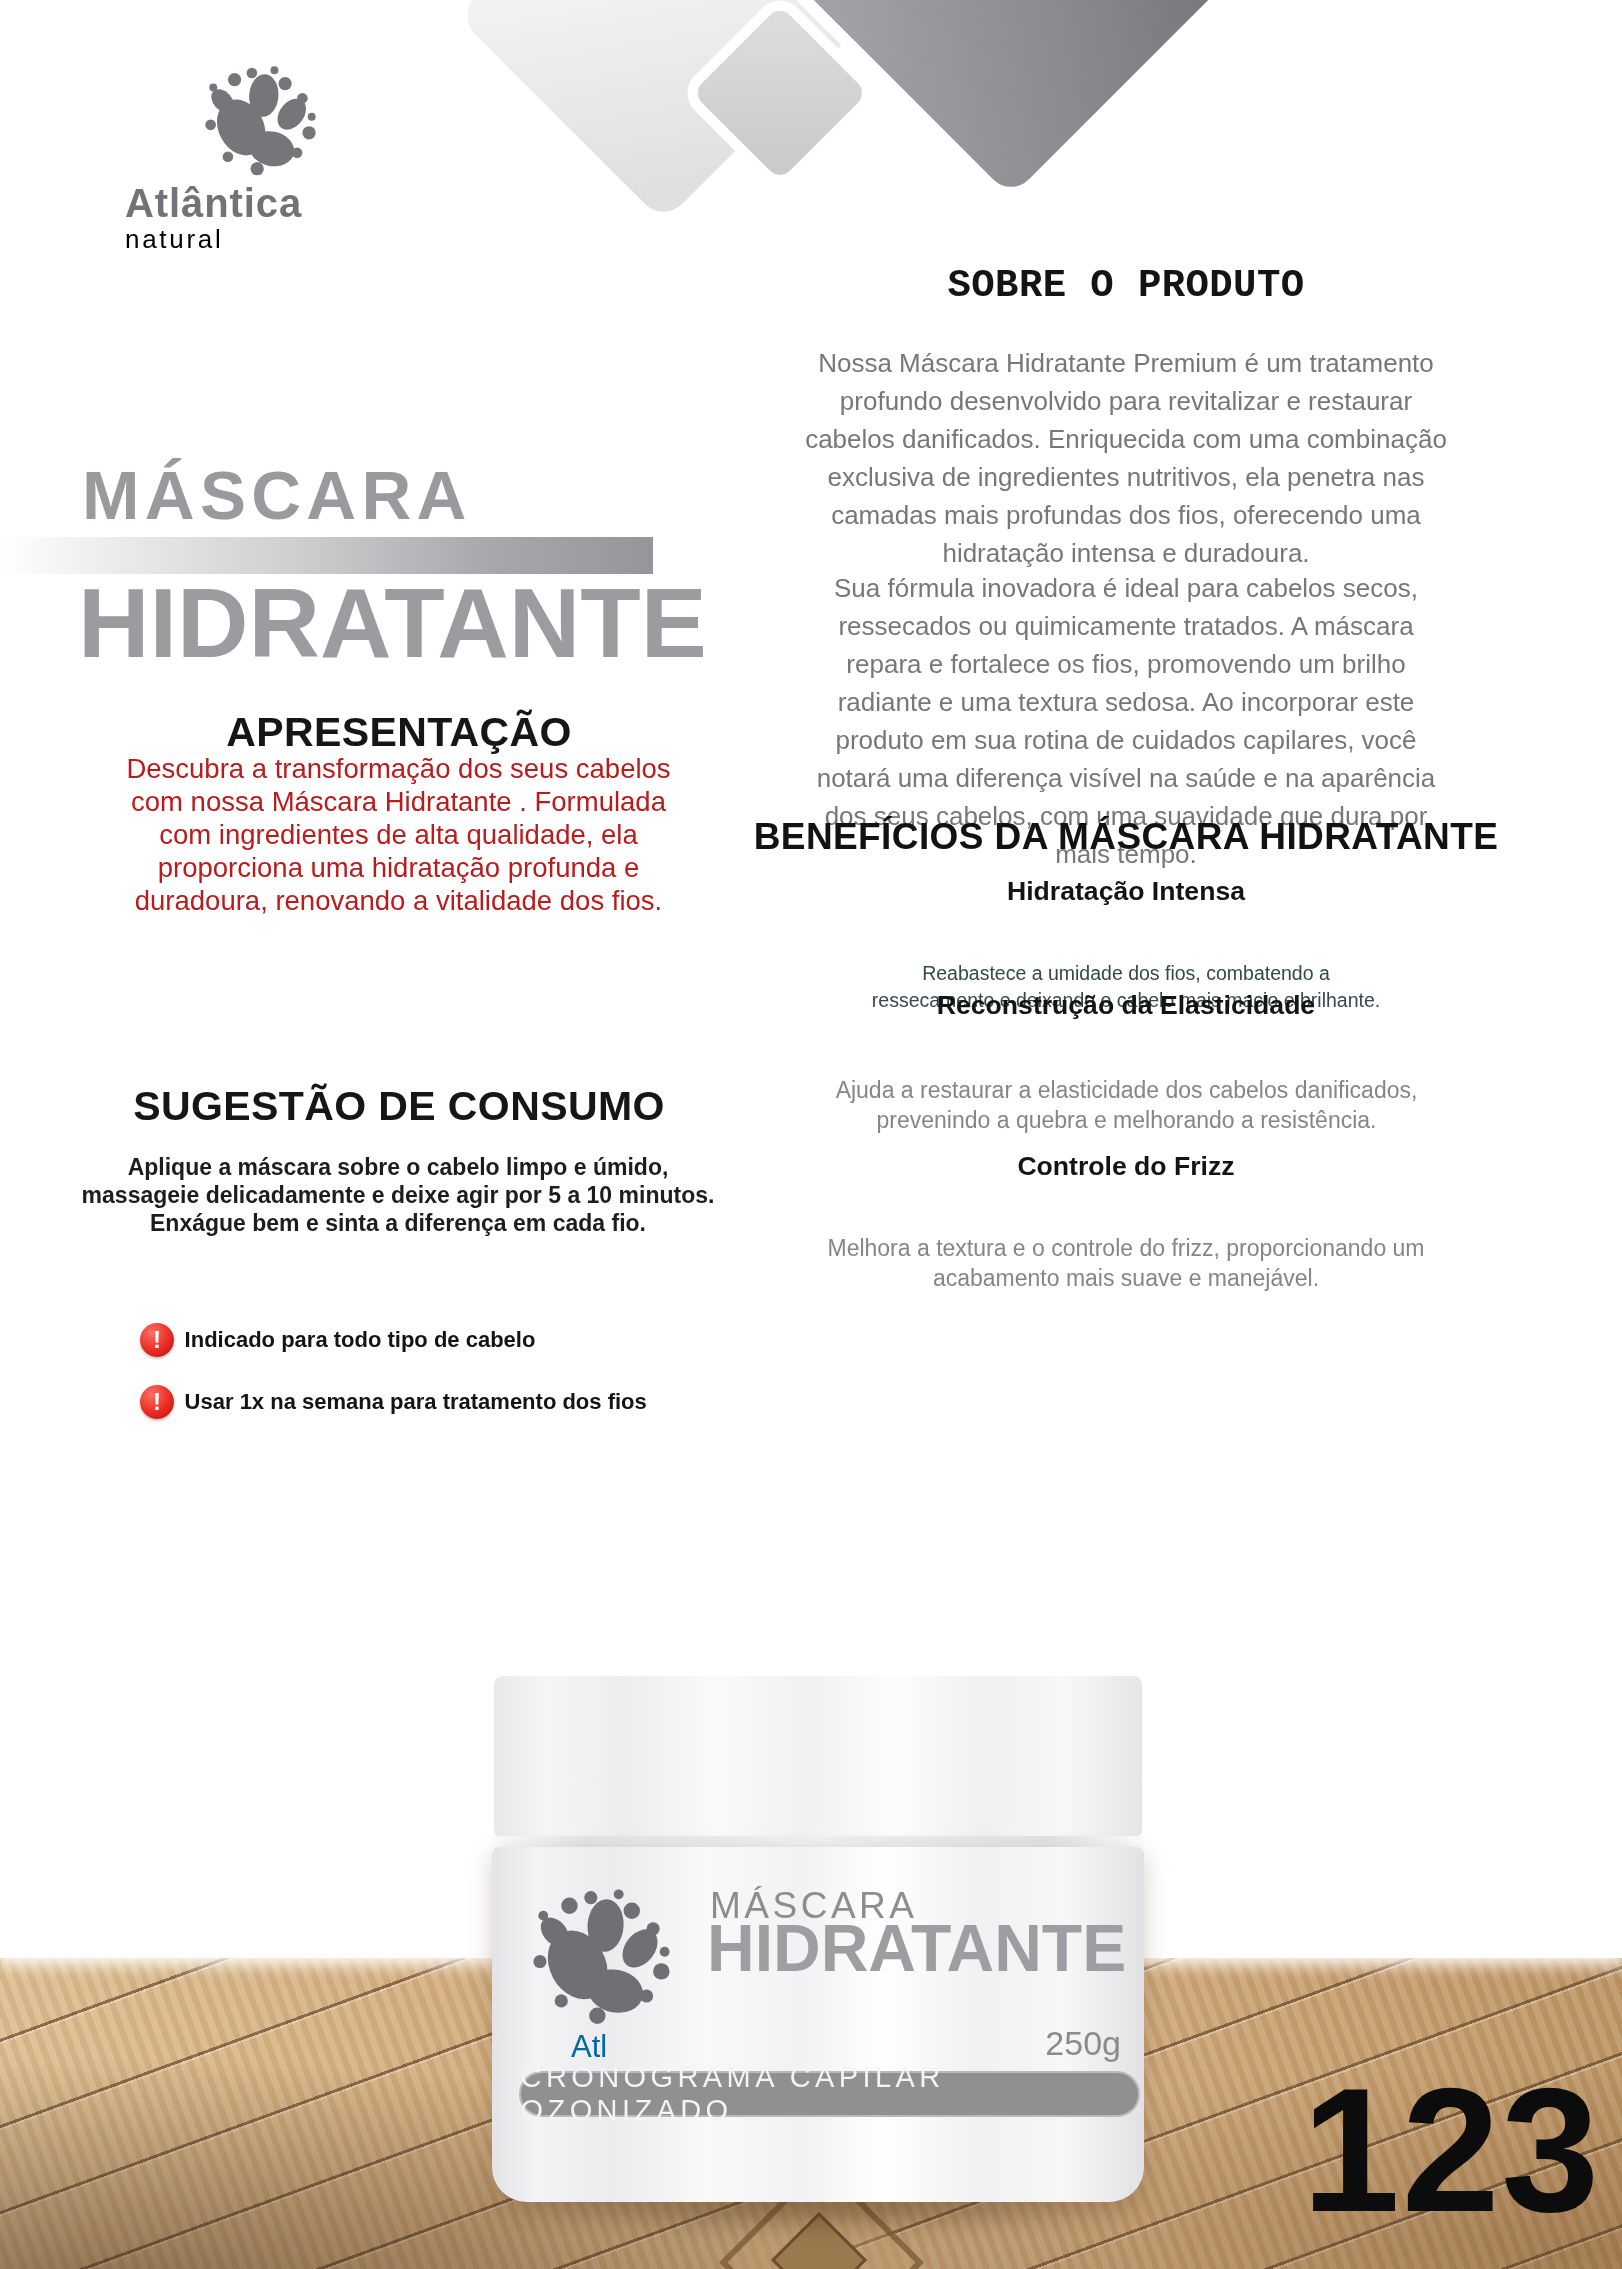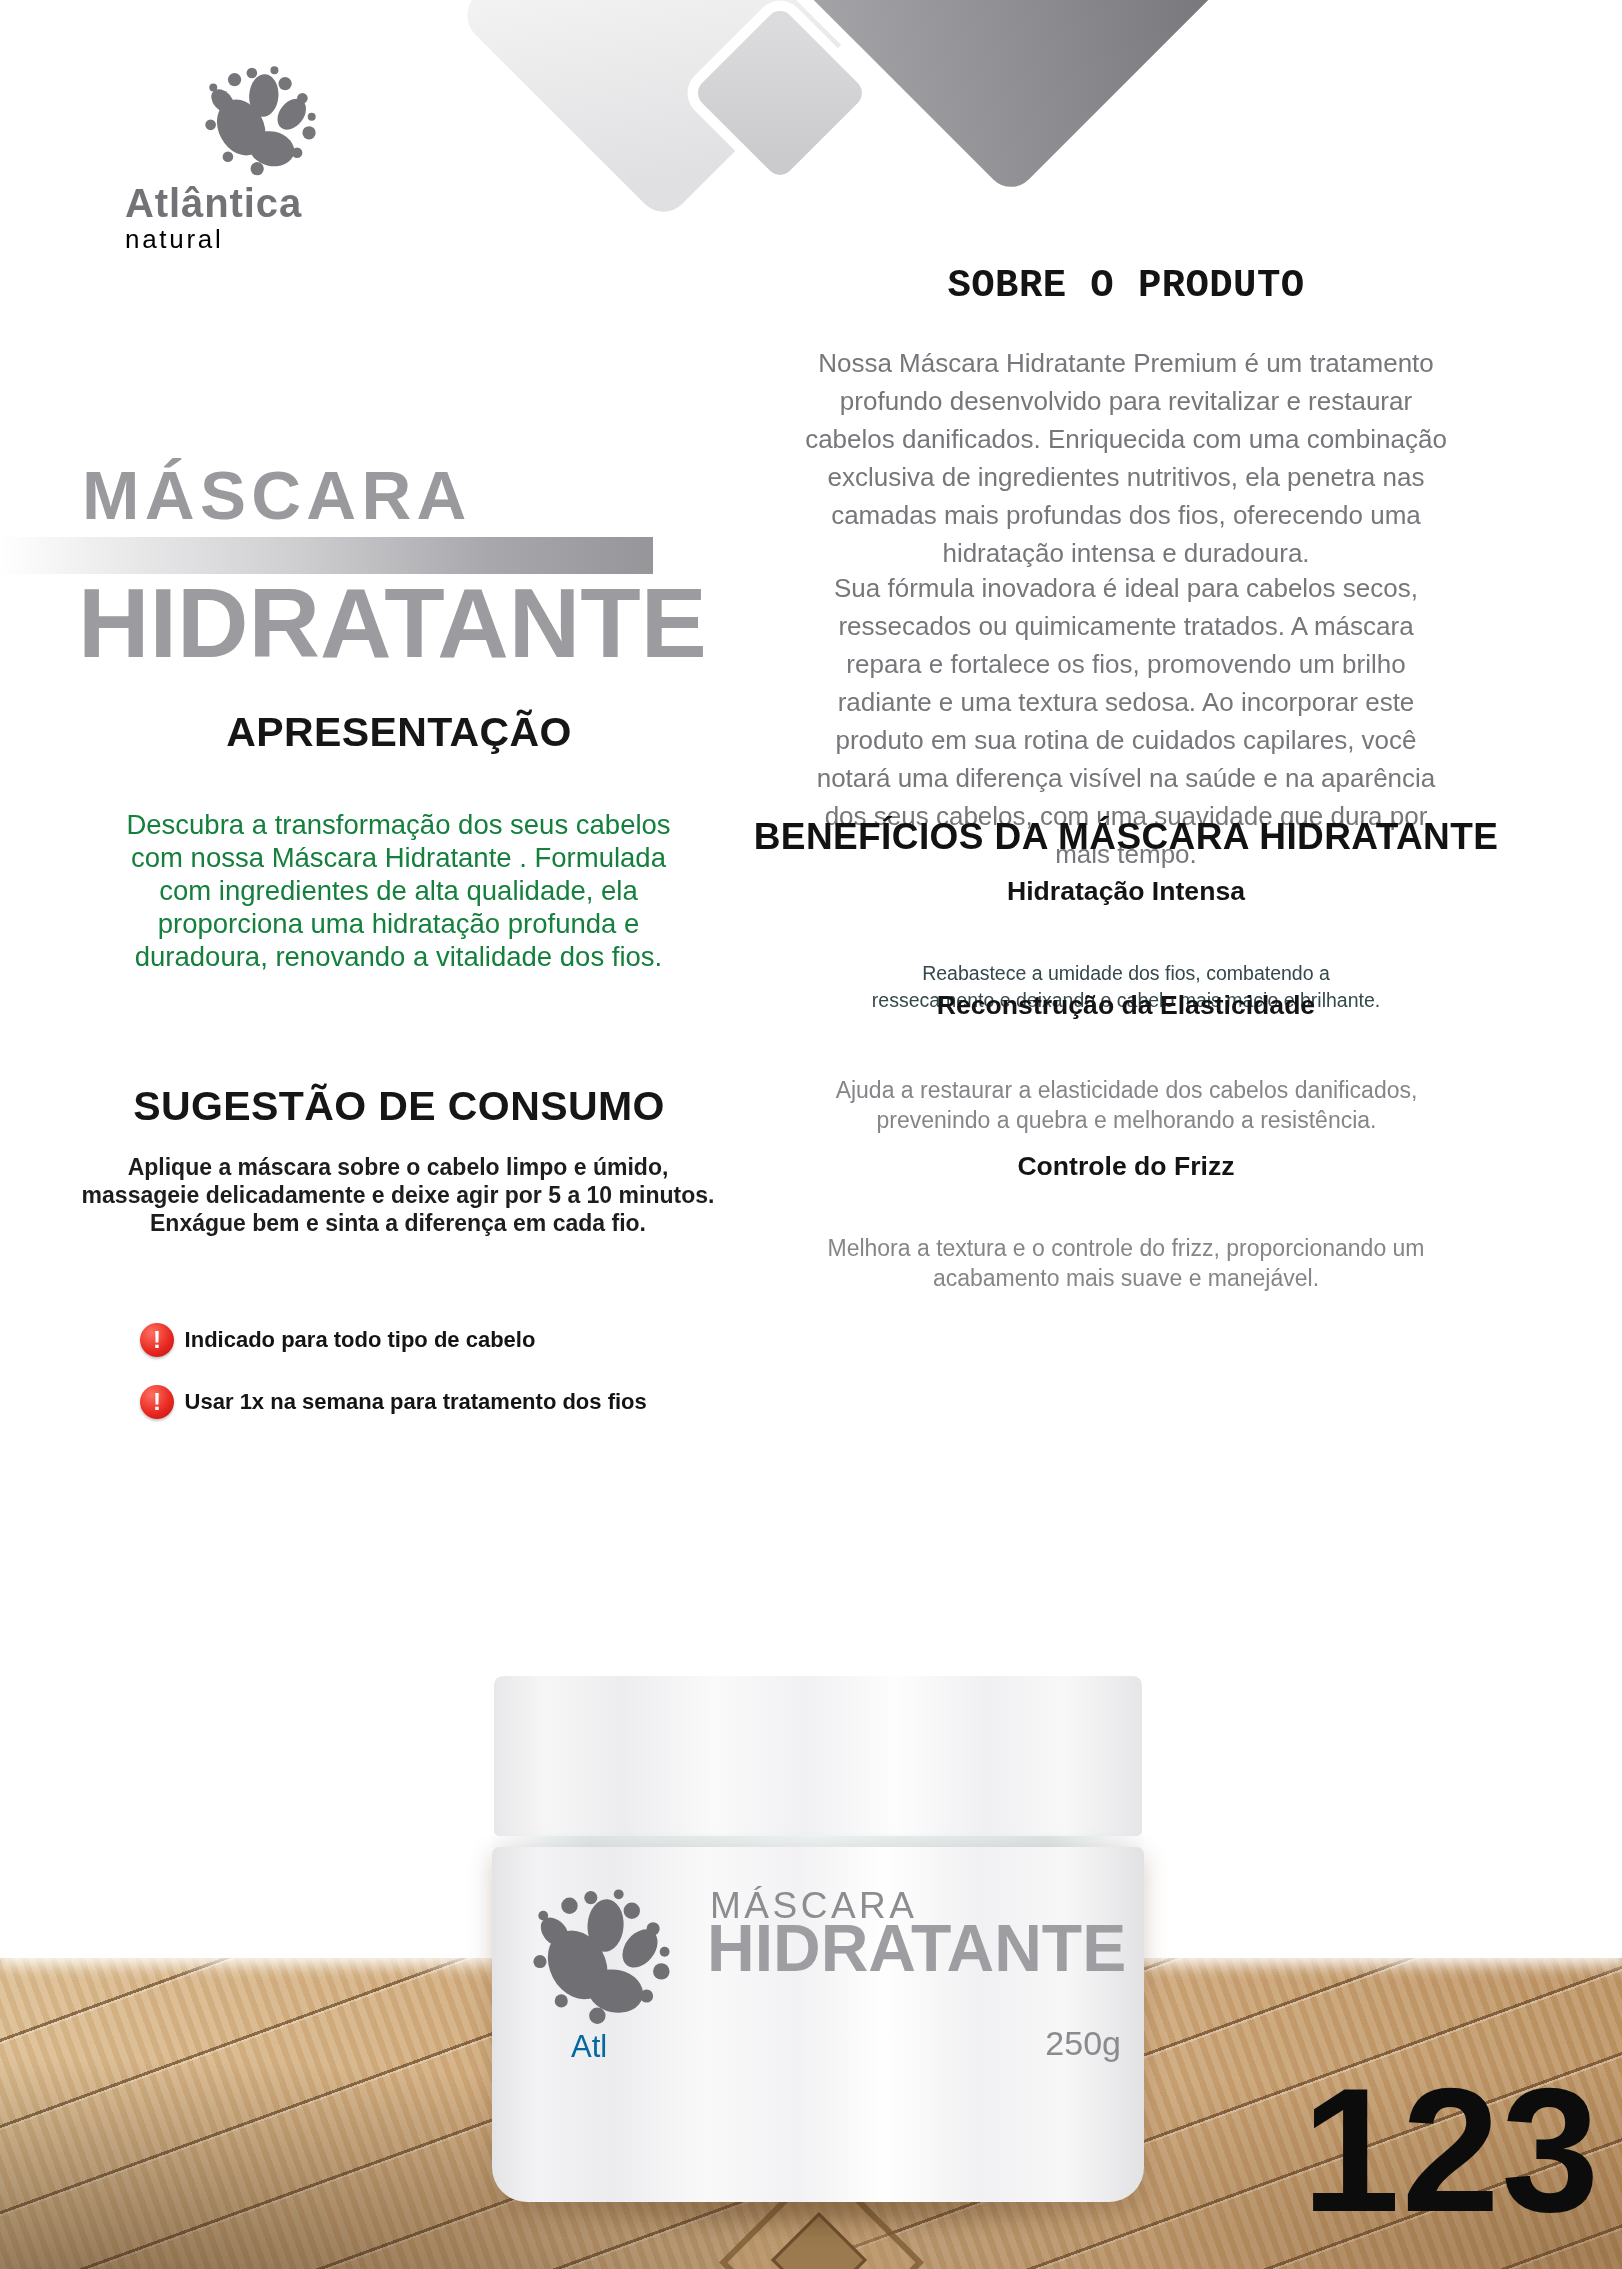--- a/index.html
+++ b/index.html
@@ -27,22 +27,22 @@
 
   
   .t-mascara{position:absolute;left:82px;top:456px;font-size:69px;font-weight:700;
       color:#9a9a9e;letter-spacing:5.3px;z-index:4;}
   .title-bar{position:absolute;left:0;top:537px;width:653px;height:37px;z-index:3;
       background:linear-gradient(90deg,#ffffff 0%,#ebebec 18%,#cfcfd2 45%,#a8a8ac 75%,#96969a 100%);}
   .t-hidratante{position:absolute;left:78px;top:573px;font-size:99px;font-weight:700;
       color:#9c9ca0;letter-spacing:0;line-height:1;z-index:4;}
   .h-apresentacao{position:absolute;left:62px;top:709px;width:674px;text-align:center;
       font-size:41px;font-weight:700;color:#161616;letter-spacing:0.4px;}
-  .p-apresentacao{position:absolute;left:106px;top:808px;width:585px;text-align:center;
-      font-size:27.5px;line-height:33px;color:#15803d;}
+  .p-apresentacao{position:absolute;left:106px;top:752px;width:585px;text-align:center;
+      font-size:27.5px;line-height:33px;color:#b91c1c;}
   .h-sugestao{position:absolute;left:62px;top:1083px;width:674px;text-align:center;
       font-size:41px;font-weight:700;color:#161616;letter-spacing:0.4px;}
   .p-sugestao{position:absolute;left:70px;top:1153px;width:656px;text-align:center;
       font-size:23px;font-weight:700;line-height:28px;color:#1d1d1d;}
   .note{position:absolute;left:140px;display:flex;align-items:center;gap:10.6px;z-index:4;}
   .note1{top:1323px;}
   .note2{top:1385px;}
   .alert{width:34px;height:34px;border-radius:50%;flex:0 0 34px;
       background:radial-gradient(circle at 35% 28%,#ff6f62,#e92b23 55%,#bf1210 95%);
       color:#ffffff;font-weight:700;font-size:24px;display:flex;align-items:center;justify-content:center;
@@ -191,16 +191,19 @@
   <div class="jar-lid"></div>
   <div class="jar-seam"></div>
   <div class="jar-body"></div>
   <svg class="jar-flower" width="164" height="168" viewBox="-50 -50 100 100" fill="#707074">
       <use href="#flower"></use>
     </svg>
   <div class="jar-l1">MÁSCARA</div>
   <div class="jar-l2">HIDRATANTE</div>
   <div class="jar-abbr">Atl</div>
   <div class="jar-weight">250g</div>
+  <div class="jar-banner">
+    <span class="jar-banner-text">CRONOGRAMA CAPILAR OZONIZADO</span>
+  </div>
 </div>
 
 <div class="page-num">123</div>
 
 
 </body></html>

